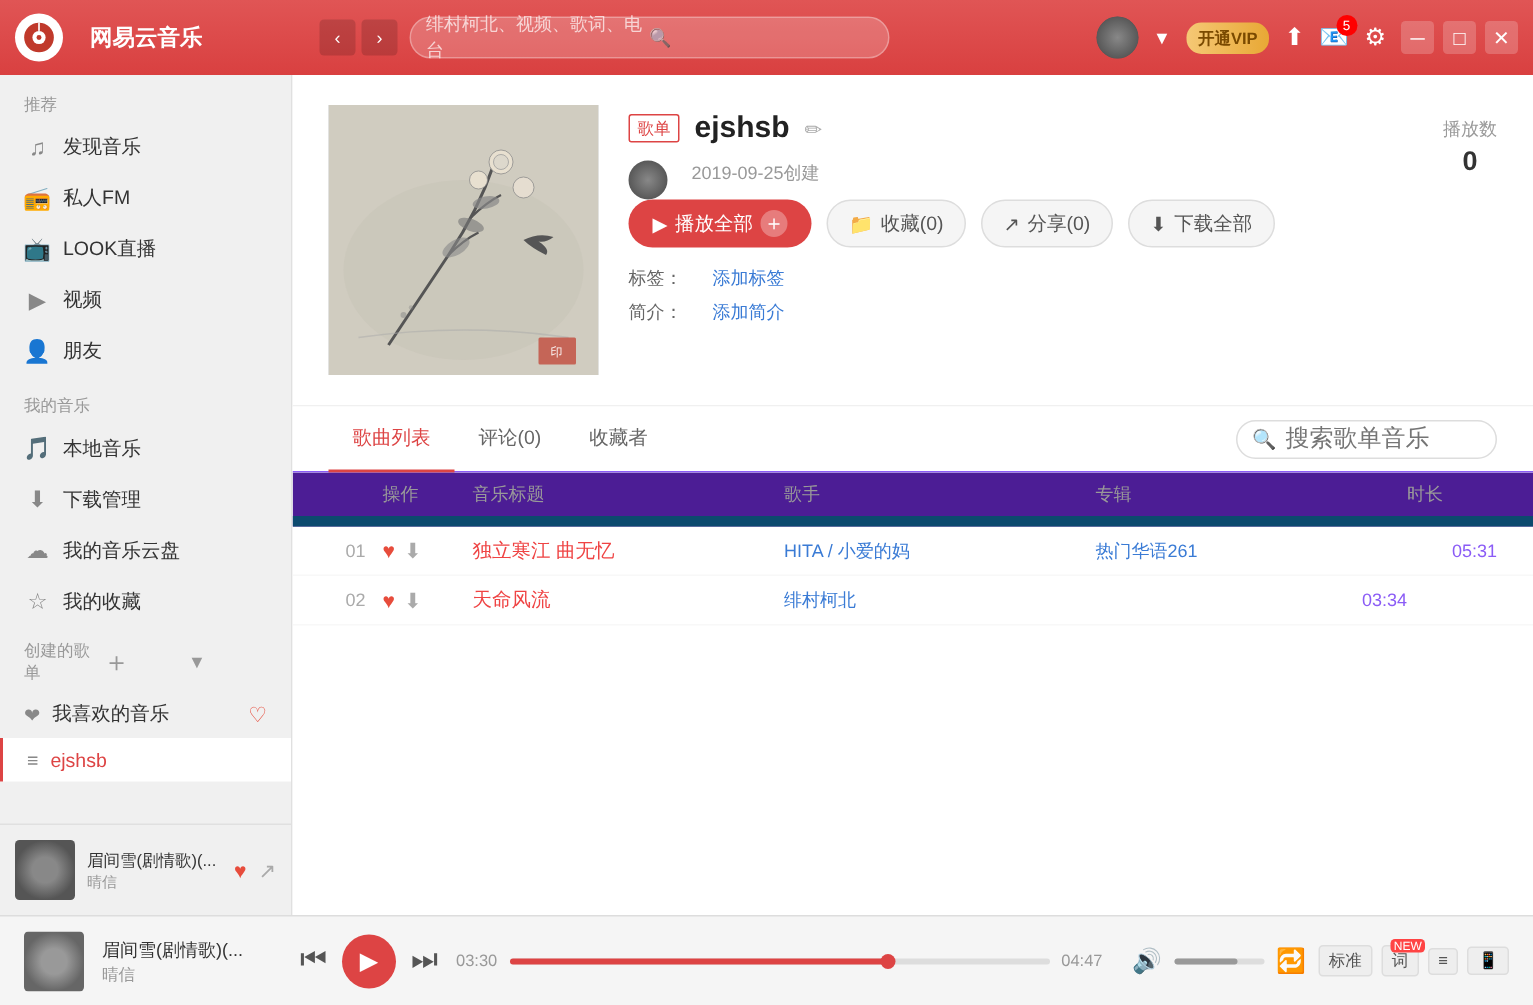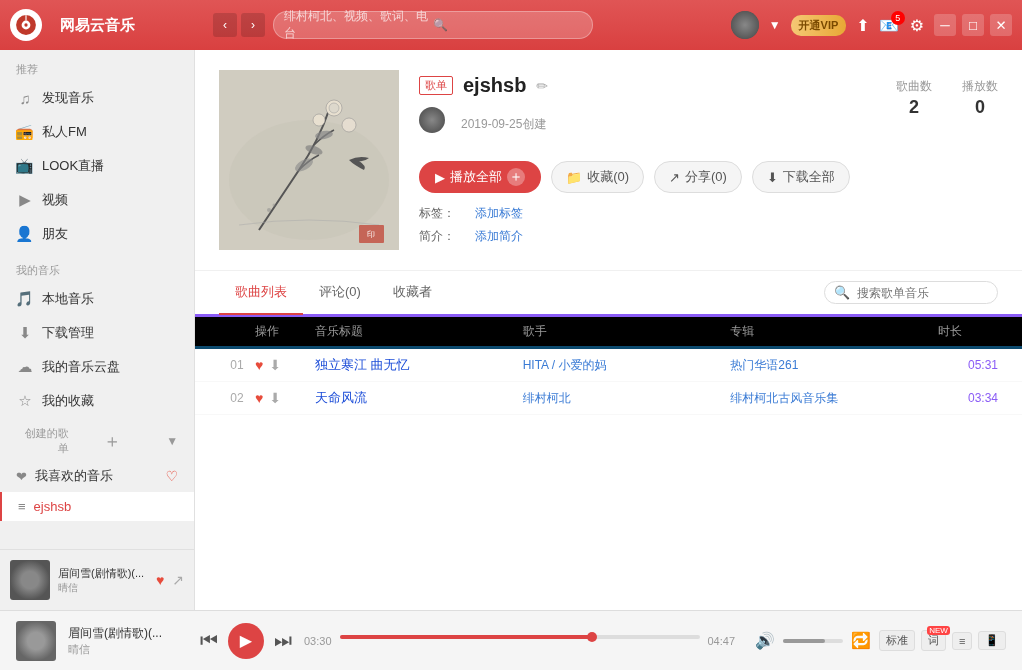--- a/index.html
+++ b/index.html
@@ -21,90 +21,90 @@
     .badge { position: absolute; top: -5px; right: -5px; background: red; color: white; font-size: 9px; border-radius: 50%; width: 14px; height: 14px; display: flex; align-items: center; justify-content: center; }
 
     
     .main { display: flex; flex: 1; overflow: hidden; }
 
     
     .sidebar { width: 195px; background: #f0f0f0; display: flex; flex-direction: column; border-right: 1px solid #e0e0e0; flex-shrink: 0; overflow-y: auto; }
     .sidebar-section-title { font-size: 11px; color: #999; padding: 12px 16px 4px; }
     .sidebar-item { display: flex; align-items: center; gap: 8px; padding: 8px 16px; cursor: pointer; color: #333; font-size: 13px; }
     .sidebar-item .si-icon { width: 18px; height: 18px; display: flex; align-items: center; justify-content: center; color: #888; font-size: 15px; }
-    .created-header { display: flex; align-items: center; padding: 8px 16px 4px; text-align: right; }
+    .created-header { display: flex; align-items: center; padding: 8px 16px 4px; }
     .created-header span { font-size: 11px; color: #999; flex: 1; }
     .created-header .add-btn { font-size: 18px; color: #999; cursor: pointer; }
     .playlist-item { display: flex; align-items: center; gap: 8px; padding: 7px 16px; cursor: pointer; }
     .playlist-item.active-playlist { background: #fff; border-left: 2px solid #d44; }
     .playlist-icon { color: #888; font-size: 13px; }
     .playlist-label { color: #333; font-size: 13px; flex: 1; }
     .heart-icon { color: #e74c3c; font-size: 14px; }
 
     
     .content { flex: 1; background: #fff; display: flex; flex-direction: column; overflow: hidden; }
 
     
     .playlist-header { display: flex; padding: 20px 24px; gap: 20px; border-bottom: 1px solid #f0f0f0; }
     .cover-art { width: 180px; height: 180px; flex-shrink: 0; background: #ccc; overflow: hidden; }
     .playlist-info { flex: 1; padding-top: 4px; }
     .playlist-type-title { display: flex; align-items: center; gap: 10px; margin-bottom: 10px; }
     .type-badge { background: #fff; border: 1px solid #d44; color: #d44; font-size: 11px; padding: 1px 5px; border-radius: 2px; }
     .playlist-name { font-size: 20px; font-weight: bold; color: #222; }
     .edit-icon { color: #aaa; font-size: 14px; cursor: pointer; }
-    .creator-row { display: flex; align-items: flex-end; gap: 8px; margin-bottom: 28px; }
+    .creator-row { display: flex; align-items: flex-start; gap: 8px; margin-bottom: 0; }
     .creator-avatar { width: 26px; height: 26px; border-radius: 50%; background: #555; }
     .creator-name { color: #3a7bd5; font-size: 12px; }
     .creator-date { color: #999; font-size: 12px; }
     .action-buttons { display: flex; gap: 10px; margin-bottom: 12px; }
     .btn-play { background: #d44; color: white; border: none; border-radius: 16px; padding: 6px 16px; cursor: pointer; font-size: 13px; display: flex; align-items: center; gap: 5px; }
     .btn-play .plus { background: rgba(255,255,255,0.3); border-radius: 50%; width: 18px; height: 18px; display: flex; align-items: center; justify-content: center; font-size: 14px; }
     .btn-collect, .btn-share, .btn-download { background: #f5f5f5; border: 1px solid #ddd; border-radius: 16px; padding: 6px 14px; cursor: pointer; font-size: 13px; color: #555; display: flex; align-items: center; gap: 5px; }
     .tag-row { display: flex; align-items: center; gap: 20px; margin-bottom: 6px; font-size: 12px; color: #666; }
     .tag-link { color: #3a7bd5; cursor: pointer; }
     .desc-row { display: flex; align-items: center; gap: 20px; font-size: 12px; color: #666; }
 
     
     .playlist-stats { display: flex; gap: 30px; margin-left: auto; padding-top: 8px; }
     .stat-item { text-align: center; }
     .stat-label { font-size: 12px; color: #999; }
     .stat-value { font-size: 18px; font-weight: bold; color: #333; margin-top: 2px; }
 
     
-    .tabs { display: flex; align-items: center; padding: 0 24px; border-bottom: 3px solid #8b5cf6; background: #fff; }
+    .tabs { display: flex; align-items: center; padding: 0 24px; border-bottom: 1px solid #8b5cf6; background: #fff; }
     .tab { padding: 12px 16px; cursor: pointer; color: #666; font-size: 13px; border-bottom: 2px solid transparent; margin-bottom: -1px; }
     .tab.active { color: #d44; border-bottom-color: #d44; }
     .tab-search { margin-left: auto; display: flex; align-items: center; border: 1px solid #ddd; border-radius: 14px; padding: 3px 10px; gap: 6px; }
-    .tab-search input { border: none; outline: none; font-size: 12px; width: 130px; background: transparent; color: #666; }
+    .tab-search input { border: none; outline: none; font-size: 16px; width: 130px; background: transparent; color: #666; }
     .tab-search-icon { color: #aaa; font-size: 13px; }
 
     
     .song-list { flex: 1; overflow-y: auto; }
-    .song-list-header { display: grid; grid-template-columns: 36px 60px 1fr 1fr 1fr 60px; padding: 6px 24px; border-bottom: 3px solid #0c4a6e; background: #000000; }
+    .song-list-header { display: grid; grid-template-columns: 36px 60px 1fr 1fr 1fr 60px; padding: 6px 24px; border-bottom: 7px solid #0c4a6e; background: #4c1d95; }
     .song-list-header span { font-size: 12px; color: #999; }
     .song-row { display: grid; grid-template-columns: 36px 60px 1fr 1fr 1fr 60px; padding: 7px 24px; border-bottom: 1px solid #f8f8f8; align-items: center; }
     .song-num { font-size: 12px; color: #aaa; text-align: center; }
     .song-actions { display: flex; align-items: center; gap: 6px; }
     .heart-btn { color: #e74c3c; cursor: pointer; font-size: 14px; }
     .download-btn { color: #aaa; cursor: pointer; font-size: 14px; }
-    .song-title { font-size: 13px; color: #1d4ed8; }
+    .song-title { font-size: 13px; color: #ef4444; }
     .song-artist { font-size: 12px; color: #3a7bd5; cursor: pointer; }
     .song-album { font-size: 12px; color: #3a7bd5; cursor: pointer; }
     .song-duration { font-size: 12px; color: #8b5cf6; text-align: right; }
 
     
     .player { height: 60px; background: #f5f5f5; border-top: 1px solid #ddd; display: flex; align-items: center; padding: 0 16px; gap: 12px; flex-shrink: 0; }
     .player-cover { width: 40px; height: 40px; background: #ddd; border-radius: 3px; overflow: hidden; flex-shrink: 0; }
     .player-info { width: 120px; flex-shrink: 0; }
     .player-title { font-size: 12px; color: #333; white-space: nowrap; overflow: hidden; text-overflow: ellipsis; }
     .player-artist { font-size: 11px; color: #999; }
     .player-controls { display: flex; align-items: center; gap: 10px; }
     .ctrl-btn { background: none; border: none; cursor: pointer; font-size: 20px; color: #555; display: flex; align-items: center; }
     .ctrl-btn.play { width: 36px; height: 36px; background: #d44; border-radius: 50%; color: white; font-size: 16px; justify-content: center; }
-    .progress-area { flex: 1; display: flex; align-items: flex-start; gap: 8px; }
+    .progress-area { flex: 1; display: flex; align-items: center; gap: 8px; }
     .time-label { font-size: 11px; color: #999; flex-shrink: 0; }
     .progress-bar { flex: 1; height: 4px; background: #ddd; border-radius: 2px; position: relative; cursor: pointer; }
     .progress-fill { height: 100%; background: #d44; border-radius: 2px; width: 70%; }
     .progress-dot { position: absolute; right: 30%; top: 50%; transform: translate(50%, -50%); width: 10px; height: 10px; background: #d44; border-radius: 50%; }
     .player-right { display: flex; align-items: center; gap: 8px; margin-left: 8px; }
     .vol-icon { font-size: 16px; color: #666; cursor: pointer; }
     .vol-bar { width: 60px; height: 4px; background: #ddd; border-radius: 2px; }
     .vol-fill { height: 100%; background: #999; border-radius: 2px; width: 70%; }
     .player-extra { display: flex; gap: 6px; align-items: center; }
     .pe-btn { background: #eee; border: 1px solid #ddd; border-radius: 3px; padding: 2px 6px; font-size: 11px; color: #555; cursor: pointer; }
@@ -300,24 +300,20 @@
           <span class="tag-link">添加标签</span>
         </div>
         <div class="desc-row">
           <span>简介：</span>
           <span class="tag-link">添加简介</span>
         </div>
       </div>
 
       <div class="playlist-stats">
         <div class="stat-item">
-          <div class="stat-label">歌曲数</div>
-          <div class="stat-value">2</div>
-        </div>
-        <div class="stat-item">
           <div class="stat-label">播放数</div>
           <div class="stat-value">0</div>
         </div>
       </div>
     </div>
 
     <div class="tabs">
       <div class="tab active">歌曲列表</div>
       <div class="tab">评论(0)</div>
       <div class="tab">收藏者</div>
@@ -350,21 +346,20 @@
     <span class="song-duration">05:31</span>
   </div>
           <div class="song-row">
     <span class="song-num">02</span>
     <div class="song-actions">
       <span class="heart-btn">♥</span>
       <span class="download-btn">⬇</span>
     </div>
     <span class="song-title">天命风流</span>
     <span class="song-artist">绯村柯北</span>
-    <span class="song-album">绯村柯北古风音乐集</span>
     <span class="song-duration">03:34</span>
   </div>
         </div>
     </div>
   </div>
 </div>
 
 <div class="player">
   <div class="player-cover">
     <div style="width:40px;height:40px;background:radial-gradient(circle, #999 30%, #666 70%);"></div>

